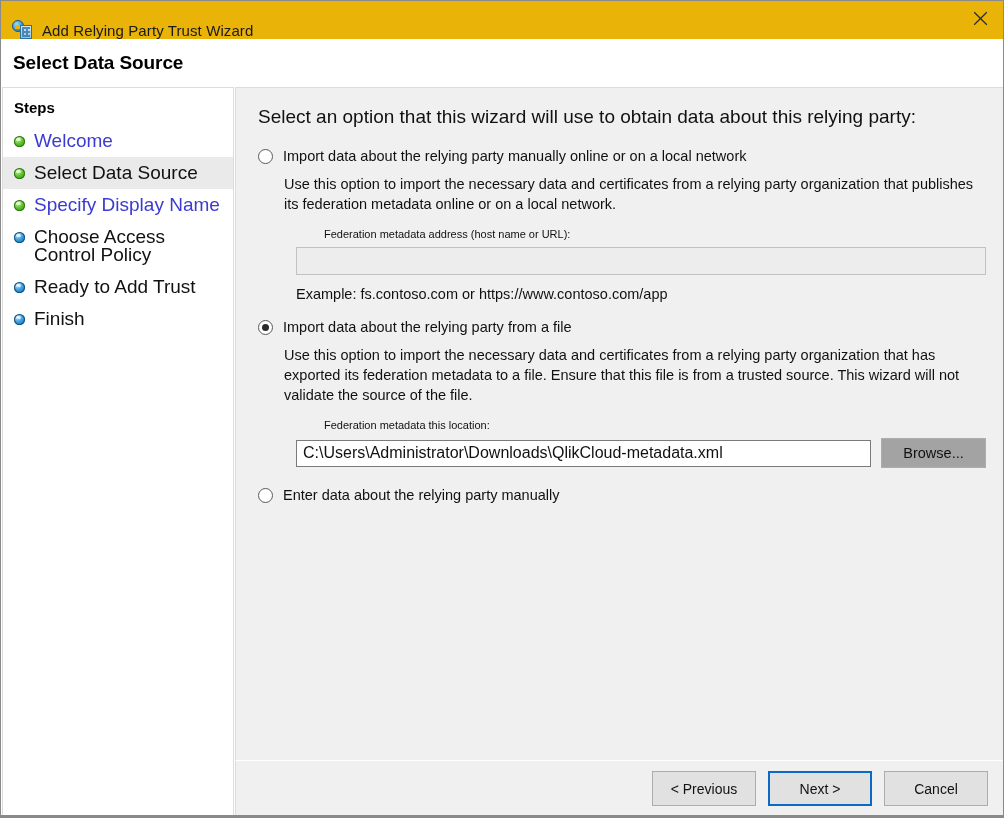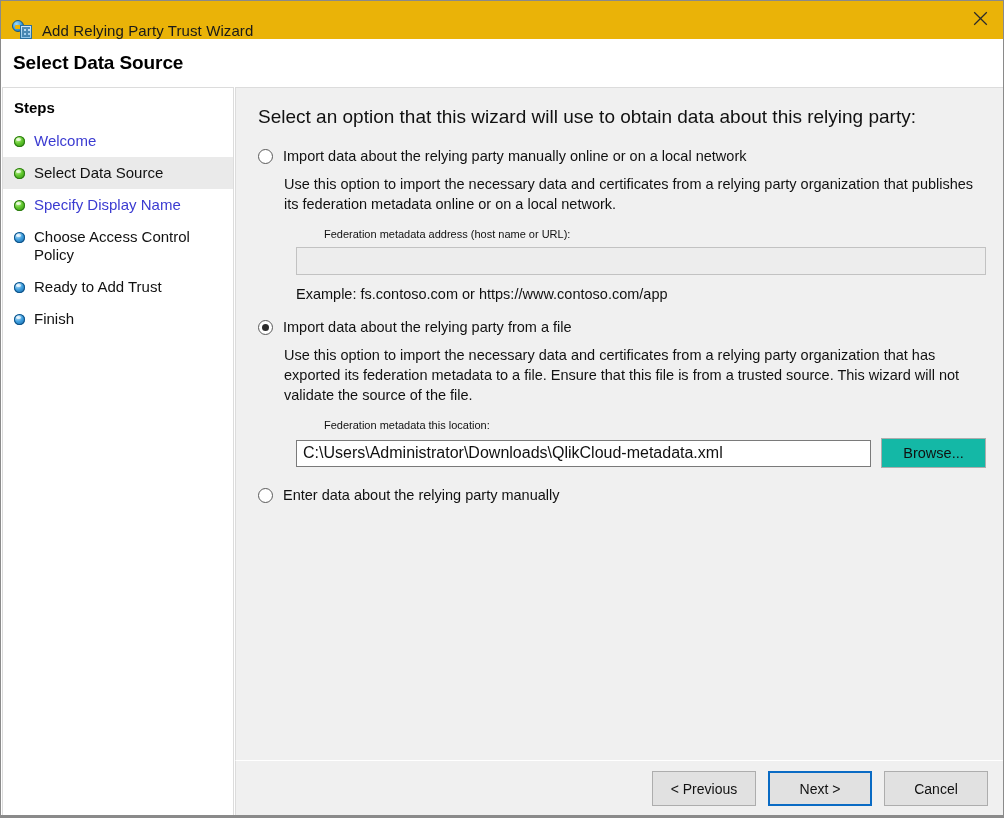--- a/index.html
+++ b/index.html
@@ -147,21 +147,21 @@
   }
   .bullet:after {
     content: "";
     position: absolute;
     left: 2px; top: 1.5px;
     width: 5px; height: 3px;
     border-radius: 50%;
     background: rgba(255,255,255,.72);
   }
   .step-label {
-    font-size: 15px;
+    font-size: 19px;
     color: #111;
   }
   .step-label.link { color: #3b3bd1; }
 
   
   .main {
     flex: 1 1 auto;
     display: flex;
     flex-direction: column;
     margin-left: 1px;
@@ -249,21 +249,21 @@
   }
   .file-row {
     display: flex;
     align-items: center;
     gap: 10px;
   }
   .file-row .textbox { width: 575px; height: 27px; }
   .browse-btn {
     width: 105px;
     height: 30px;
-    background: #14b8a6;
+    background: #a3a3a3;
     border: 1px solid #adadad;
     font-family: "Liberation Sans", sans-serif;
     font-size: 14.5px;
     color: #111;
     cursor: pointer;
   }
 
   .opt-gap-a { height: 16px; }
   .opt-gap-b { height: 18px; }
 

